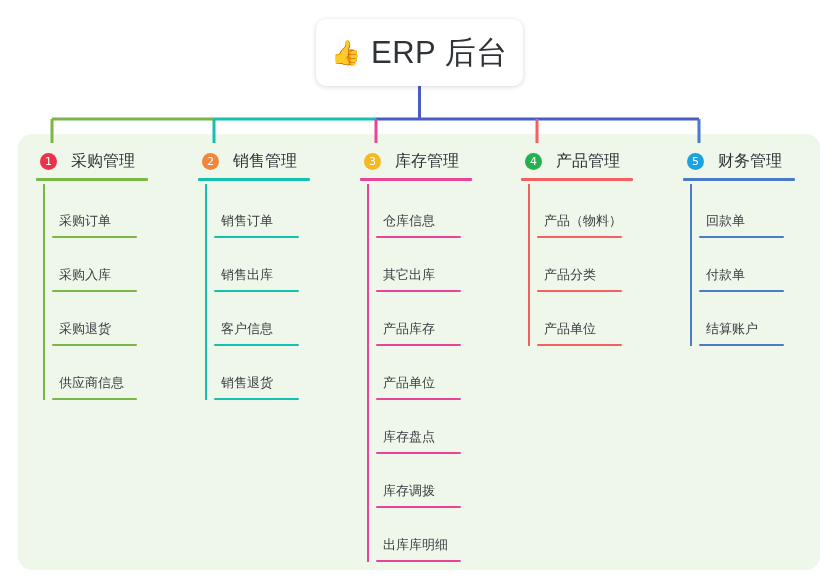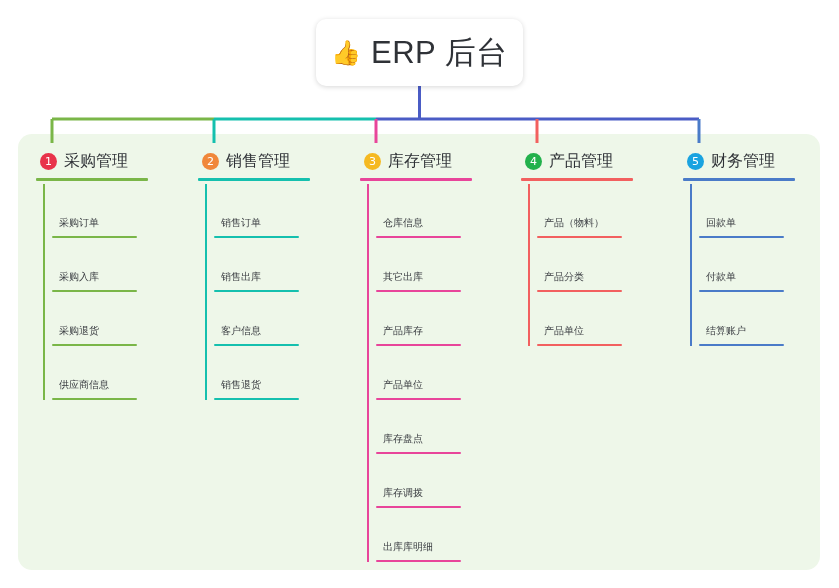--- a/index.html
+++ b/index.html
@@ -100,20 +100,21 @@
     font-size: 11px;
     line-height: 17px;
     text-align: center;
     flex: 0 0 auto;
     font-family: "DejaVu Sans", sans-serif;
   }
   .branch-title {
     font-size: 16px;
     color: #2f3237;
     white-space: nowrap;
+    margin-left: 7px;
   }
   .branch-underline {
     position: absolute;
     left: 2px;
     top: 34px;
     height: 3px;
     width: 112px;
     border-radius: 1px;
   }
 
@@ -131,21 +132,21 @@
   }
   .leaf {
     position: relative;
     height: 54px;
     box-sizing: border-box;
   }
   .leaf-label {
     position: absolute;
     left: 16px;
     bottom: 8px;
-    font-size: 10px;
+    font-size: 13px;
     color: #3a3d42;
     white-space: nowrap;
   }
   .leaf-underline {
     position: absolute;
     left: 9px;
     bottom: 0;
     height: 2px;
     width: 85px;
     border-radius: 1px;

